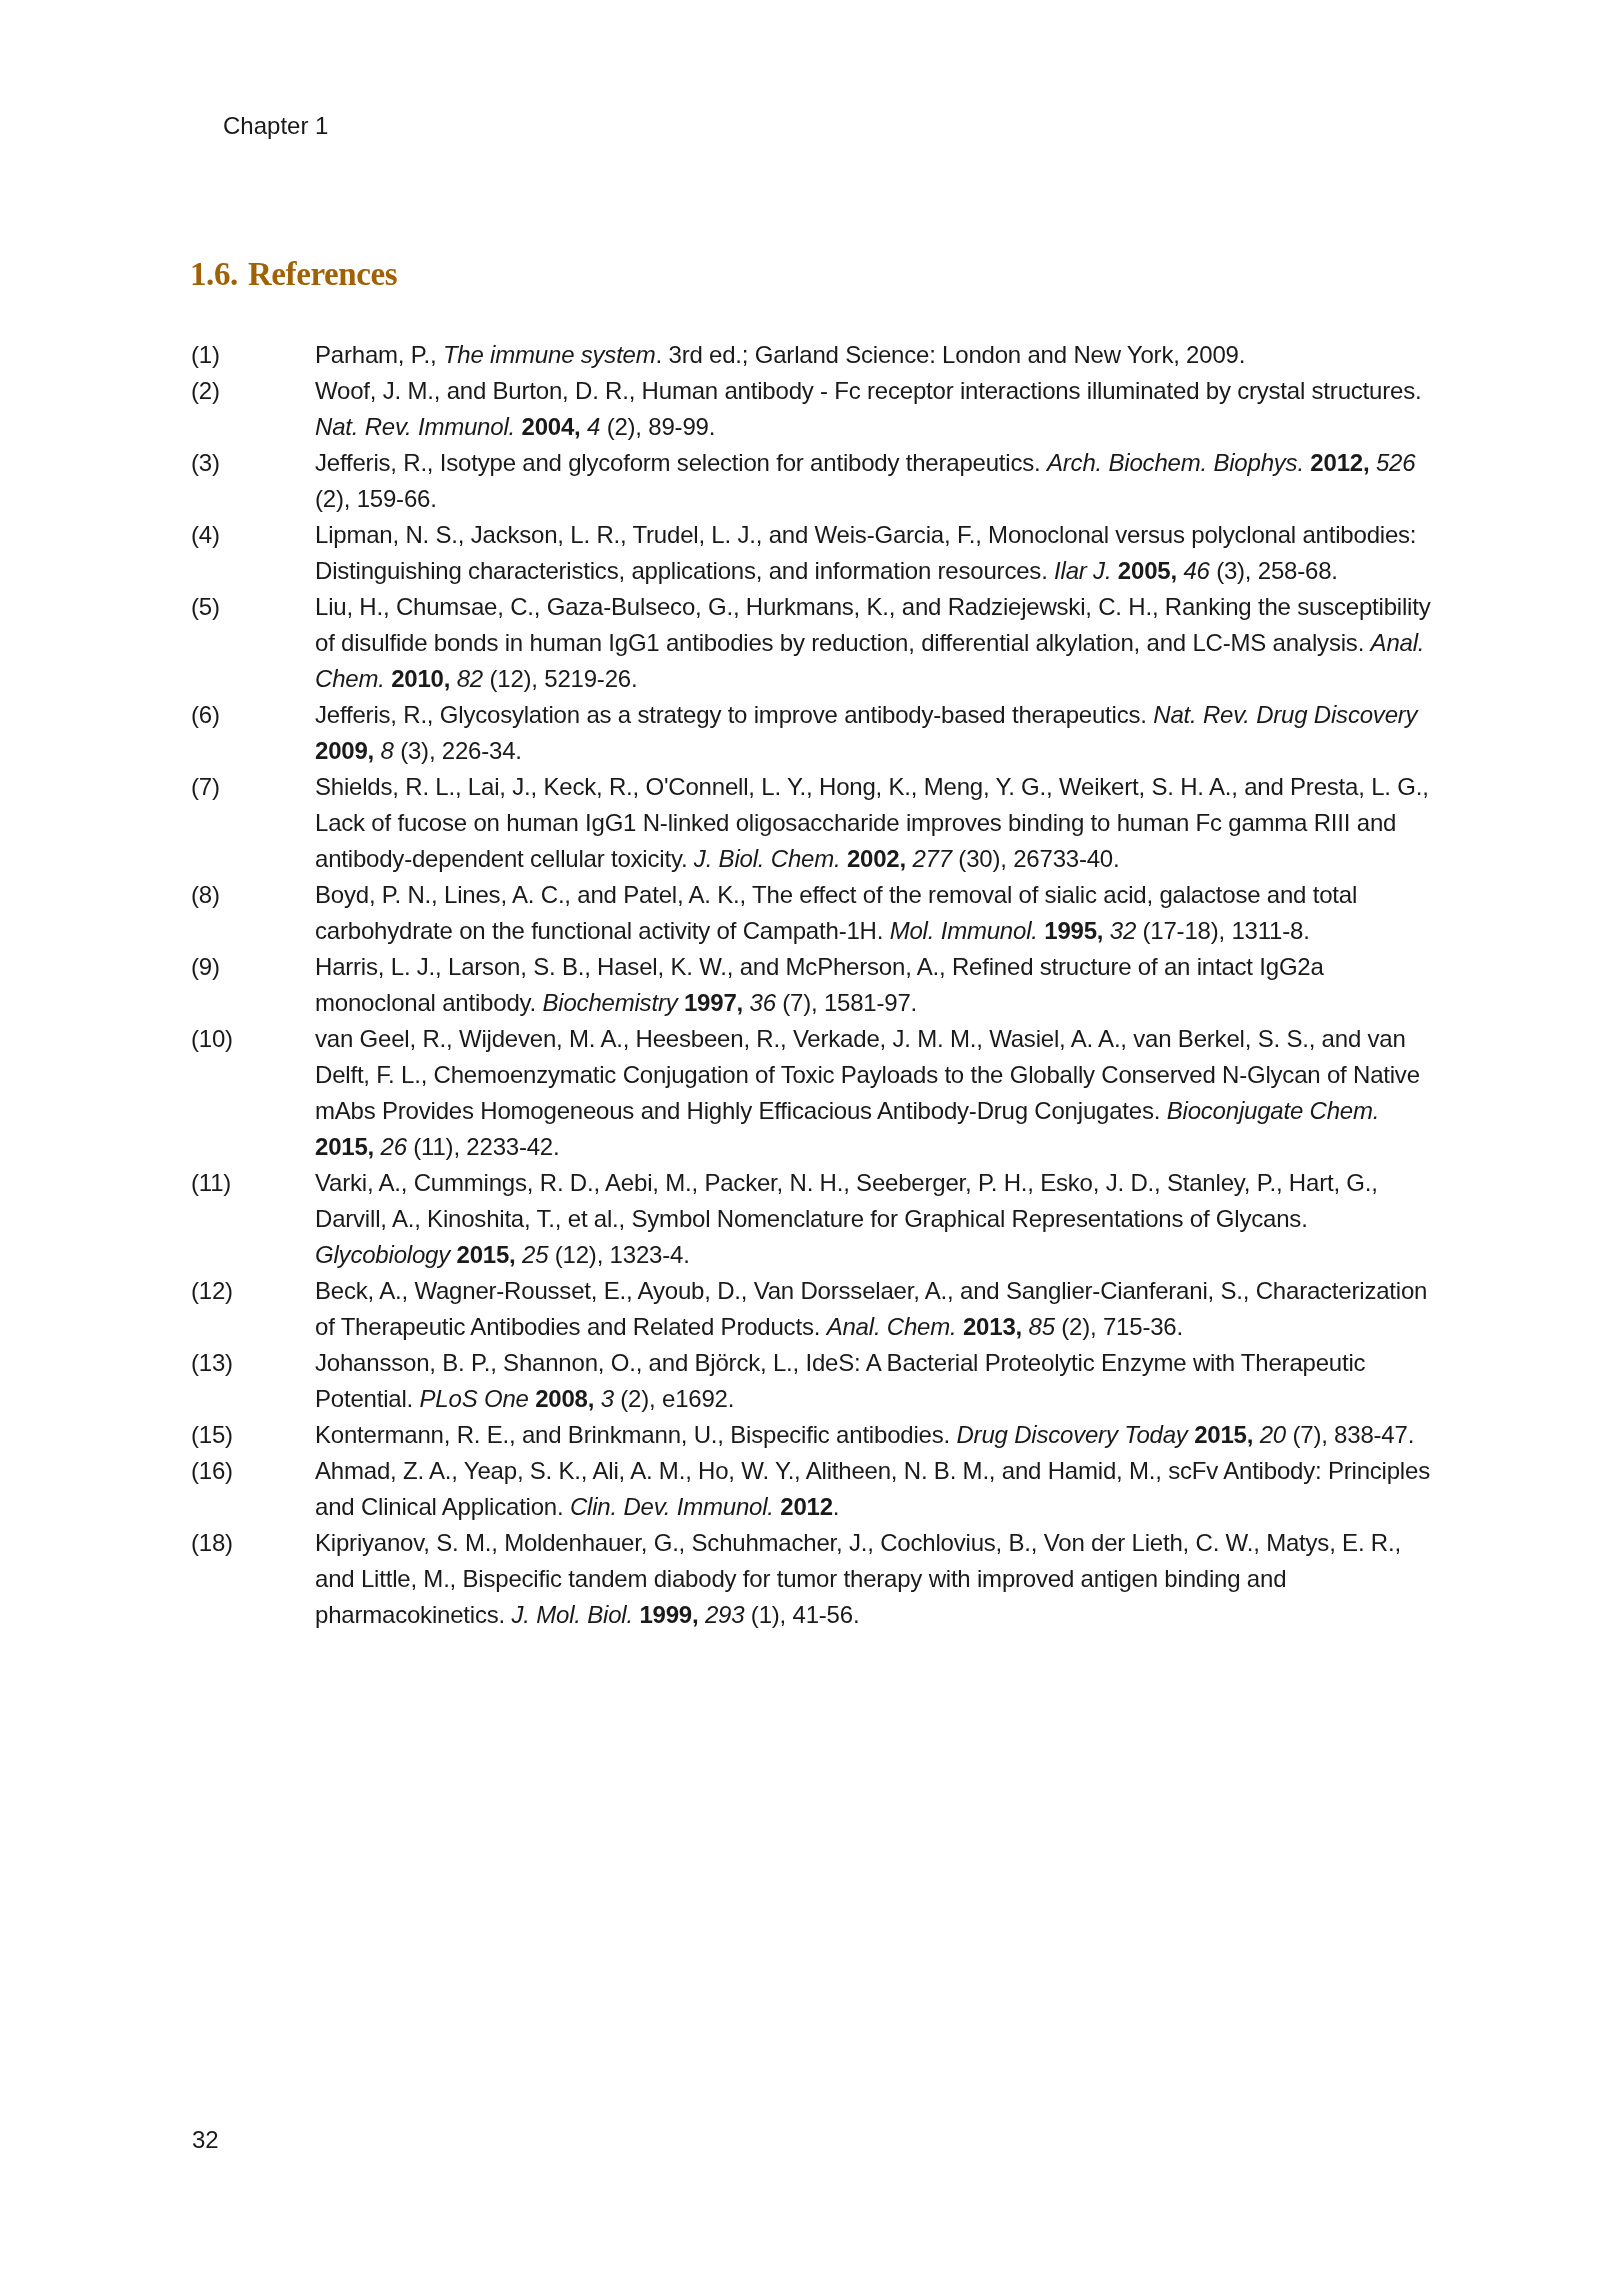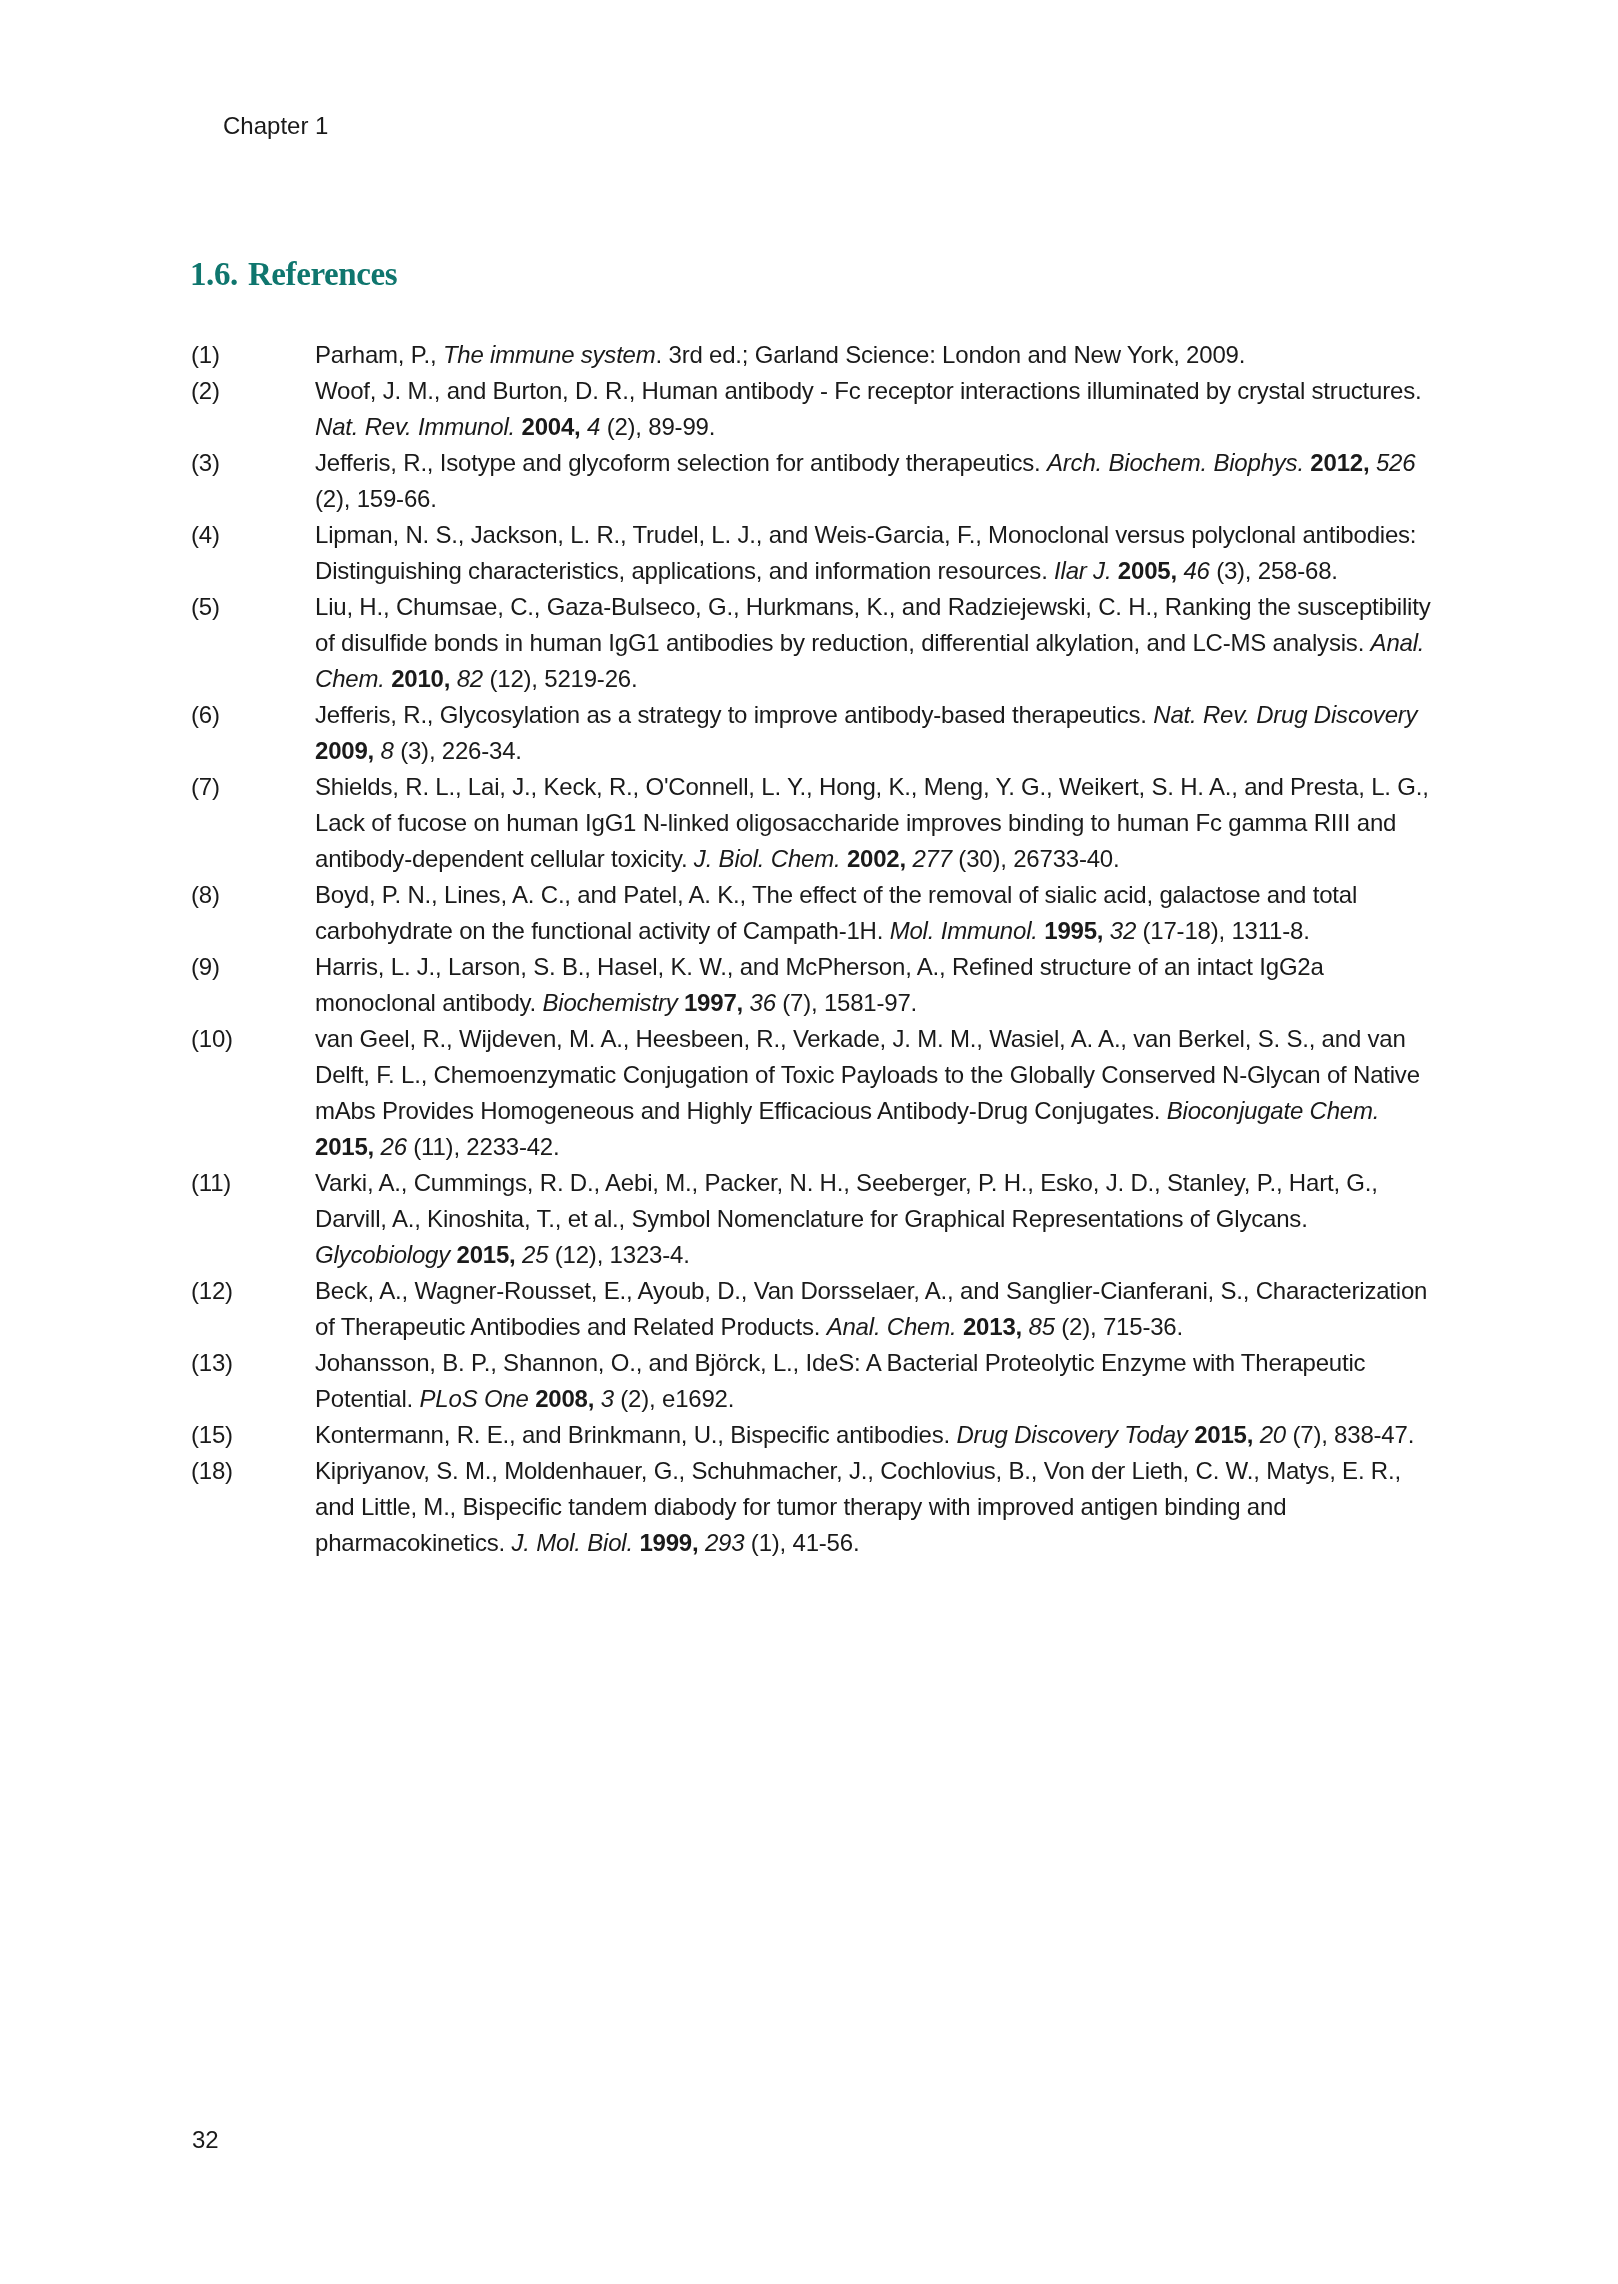--- a/index.html
+++ b/index.html
@@ -23,21 +23,21 @@
   }
   .section-heading {
     position: absolute;
     left: 190px;
     top: 254px;
     font-family: "Liberation Serif", serif;
     font-weight: 700;
     font-size: 33px;
     line-height: 40px;
     letter-spacing: -0.4px;
-    color: #0f766e;
+    color: #a16207;
   }
   .section-heading .h-num { margin-right: 10px; }
   .ref-list {
     position: absolute;
     left: 191px;
     top: 337px;
     width: 1243px;
     font-size: 24px;
     line-height: 36px;
     letter-spacing: -0.2px;
@@ -117,20 +117,24 @@
       </div>
       <div class="ref-row">
         <span class="ref-num">(13)</span>
         <span class="ref-text"><span>Johansson, B. P., Shannon, O., and Björck, L., IdeS: A Bacterial Proteolytic Enzyme with Therapeutic Potential. </span><span class="it">PLoS One </span><span class="bd">2008, </span><span class="it">3</span><span> (2), e1692.</span></span>
       </div>
       <div class="ref-row">
         <span class="ref-num">(15)</span>
         <span class="ref-text"><span>Kontermann, R. E., and Brinkmann, U., Bispecific antibodies. </span><span class="it">Drug Discovery Today </span><span class="bd">2015, </span><span class="it">20</span><span> (7), 838-47.</span></span>
       </div>
       <div class="ref-row">
+        <span class="ref-num">(16)</span>
+        <span class="ref-text"><span>Ahmad, Z. A., Yeap, S. K., Ali, A. M., Ho, W. Y., Alitheen, N. B. M., and Hamid, M., scFv Antibody: Principles and Clinical Application. </span><span class="it">Clin. Dev. Immunol. </span><span class="bd">2012</span><span>.</span></span>
+      </div>
+      <div class="ref-row">
         <span class="ref-num">(18)</span>
         <span class="ref-text"><span>Kipriyanov, S. M., Moldenhauer, G., Schuhmacher, J., Cochlovius, B., Von der Lieth, C. W., Matys, E. R., and Little, M., Bispecific tandem diabody for tumor therapy with improved antigen binding and pharmacokinetics. </span><span class="it">J. Mol. Biol. </span><span class="bd">1999, </span><span class="it">293</span><span> (1), 41-56.</span></span>
       </div>
     </div>
 
   <div class="page-number">32</div>
 
 </div>
 
 

